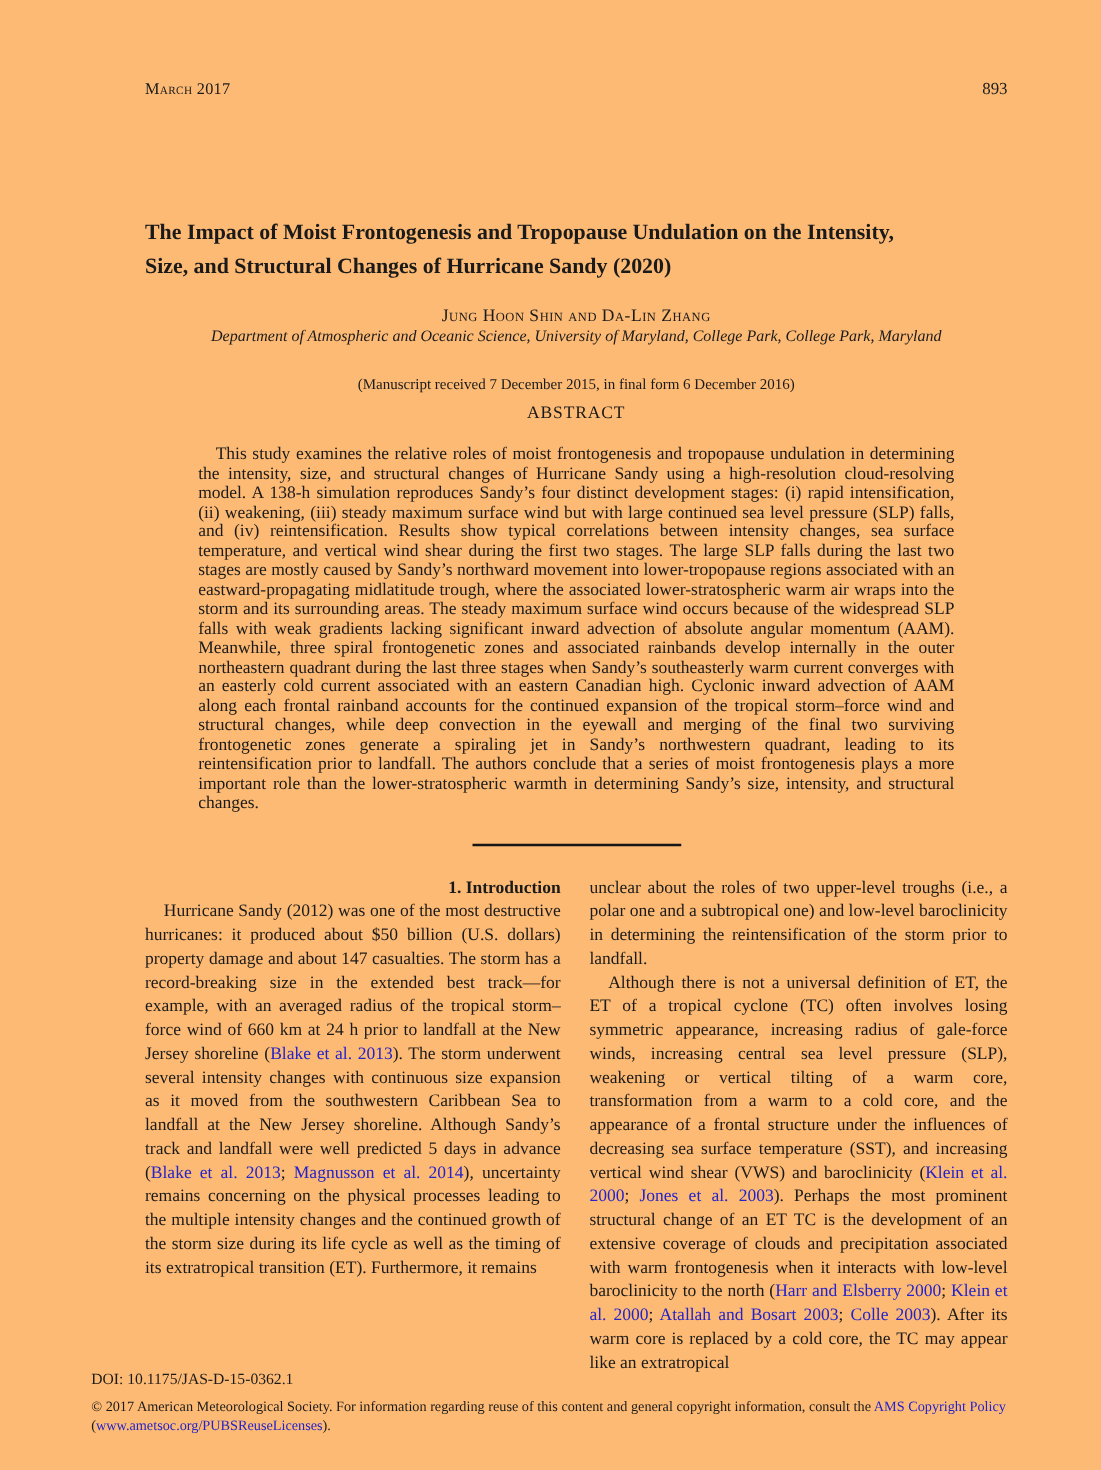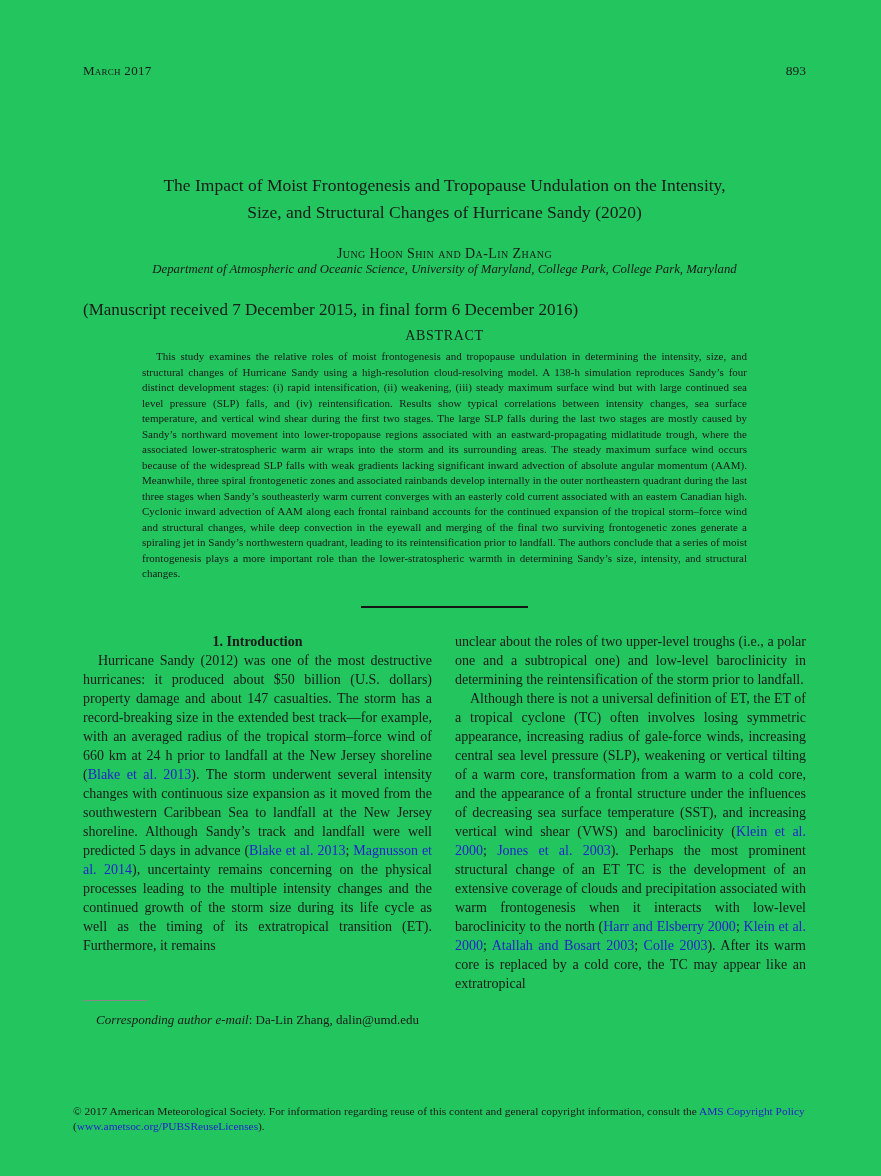--- a/index.html
+++ b/index.html
@@ -1,40 +1,40 @@
 <!DOCTYPE html>
 <html style="--link: #2323cc; --ink: #1a1a1a;"><head>
 <meta charset="utf-8">
 <style>
   html,body { margin:0; padding:0; background:#ffffff; }
   :root { --link:#2323cc; --ink:#1a1a1a; }
   .page {
-    position:relative; width:881px; height:1176px; background:#22c55e;
+    position:relative; width:881px; height:1176px; background:#fdba74;
     font-family:"Liberation Serif", serif; color:var(--ink);
-    box-sizing:border-box; padding:63px 75px 0 83px; overflow:hidden;
+    box-sizing:border-box; padding:63px 75px 0 116px; overflow:hidden;
   }
   
   .running-header { position:relative; height:17px; font-size:13px; }
   .rh-left { position:absolute; left:0; top:0; font-variant:small-caps; letter-spacing:0.02em; }
   .rh-center { position:absolute; left:0; right:0; top:1px; text-align:center; font-size:12.5px; letter-spacing:0.30em; word-spacing:0.55em; }
   .rh-right { position:absolute; right:0; top:0; font-size:13.5px; }
   
-  .article-title { margin-top:92px; text-align:center; font-weight:normal; font-size:17.5px; line-height:27px; }
+  .article-title { margin-top:92px; text-align:left; font-weight:bold; font-size:17.5px; line-height:27px; }
   .authors { margin-top:20px; text-align:center; font-variant:small-caps; font-size:14px; letter-spacing:0.03em; }
   .affiliation { text-align:center; font-style:italic; font-size:12.8px; }
-  .manuscript { margin-top:23px; text-align:left; font-size:17px; }
+  .manuscript { margin-top:23px; text-align:center; font-size:12px; }
   .abstract-heading { margin-top:8px; text-align:center; font-size:14px; letter-spacing:0.05em; }
-  .abstract { margin:5px auto 0; width:605px; font-size:11px; line-height:15.5px; text-align:justify; text-indent:14px; }
+  .abstract { margin:17px auto 0; width:605px; font-size:14px; line-height:15.5px; text-align:justify; text-indent:14px; }
   .rule { width:167px; height:2px; background:#151515; margin:24px auto 0; }
   
   .body-cols { display:flex; gap:23px; margin-top:24px; height:396px; }
   .col { text-align:justify; font-size:14px; line-height:19px; }
   .col-left { width:349px; display:flex; flex-direction:column; }
   .col-right { width:351px;font-family:Liberation Serif, serif; }
-  .section-heading { font-weight:bold; font-size:14px; margin:0 0 10px 0; text-align:center; }
+  .section-heading { font-weight:bold; font-size:14px; margin:0 0 10px 0; text-align:right; }
   .body-cols p { margin:0; }
   .indent { text-indent:15px; }
   .link { color:var(--link); }
   
   .footnote-block { margin-top:auto; }
   .footnote-rule { width:64px; height:1px; background:#8a8a8a; margin:0 0 10px 0; }
   .footnote { font-size:13px; line-height:17px; text-align:left; text-indent:13px; }
   
   .footer { position:absolute; left:73px; right:58px; top:1096px; text-align:left; }
   .doi { font-size:12.5px; }
@@ -64,28 +64,25 @@
   <div class="abstract-heading">ABSTRACT</div>
 
   <div class="abstract">This study examines the relative roles of moist frontogenesis and tropopause undulation in determining the intensity, size, and structural changes of Hurricane Sandy using a high-resolution cloud-resolving model. A 138-h simulation reproduces Sandy’s four distinct development stages: (i) rapid intensification, (ii) weakening, (iii) steady maximum surface wind but with large continued sea level pressure (SLP) falls, and (iv) reintensification. Results show typical correlations between intensity changes, sea surface temperature, and vertical wind shear during the first two stages. The large SLP falls during the last two stages are mostly caused by Sandy’s northward movement into lower-tropopause regions associated with an eastward-propagating midlatitude trough, where the associated lower-stratospheric warm air wraps into the storm and its surrounding areas. The steady maximum surface wind occurs because of the widespread SLP falls with weak gradients lacking significant inward advection of absolute angular momentum (AAM). Meanwhile, three spiral frontogenetic zones and associated rainbands develop internally in the outer northeastern quadrant during the last three stages when Sandy’s southeasterly warm current converges with an easterly cold current associated with an eastern Canadian high. Cyclonic inward advection of AAM along each frontal rainband accounts for the continued expansion of the tropical storm–force wind and structural changes, while deep convection in the eyewall and merging of the final two surviving frontogenetic zones generate a spiraling jet in Sandy’s northwestern quadrant, leading to its reintensification prior to landfall. The authors conclude that a series of moist frontogenesis plays a more important role than the lower-stratospheric warmth in determining Sandy’s size, intensity, and structural changes.</div>
 
   <div class="rule"></div>
 
   <div class="body-cols">
     <div class="col col-left">
       <p class="section-heading">1.  Introduction</p>
       <p class="indent"><span>Hurricane Sandy (2012) was one of the most destructive hurricanes: it produced about $50 billion (U.S. dollars) property damage and about 147 casualties. The storm has a record-breaking size in the extended best track—for example, with an averaged radius of the tropical storm–force wind of 660 km at 24 h prior to landfall at the New Jersey shoreline (</span><span class="link">Blake et al. 2013</span><span>). The storm underwent several intensity changes with continuous size expansion as it moved from the southwestern Caribbean Sea to landfall at the New Jersey shoreline. Although Sandy’s track and landfall were well predicted 5 days in advance (</span><span class="link">Blake et al. 2013</span><span>; </span><span class="link">Magnusson et al. 2014</span><span>), uncertainty remains concerning on the physical processes leading to the multiple intensity changes and the continued growth of the storm size during its life cycle as well as the timing of its extratropical transition (ET). Furthermore, it remains</span></p>
-      <div class="footnote-block">
-        <div class="footnote-rule"></div>
-        <p class="footnote"><span style="font-style: italic;">Corresponding author e-mail</span><span>: Da-Lin Zhang, dalin@umd.edu</span></p>
-      </div>
     </div>
     <div class="col col-right">
       <p>unclear about the roles of two upper-level troughs (i.e., a polar one and a subtropical one) and low-level baroclinicity in determining the reintensification of the storm prior to landfall.</p>
       <p class="indent"><span>Although there is not a universal definition of ET, the ET of a tropical cyclone (TC) often involves losing symmetric appearance, increasing radius of gale-force winds, increasing central sea level pressure (SLP), weakening or vertical tilting of a warm core, transformation from a warm to a cold core, and the appearance of a frontal structure under the influences of decreasing sea surface temperature (SST), and increasing vertical wind shear (VWS) and baroclinicity (</span><span class="link">Klein et al. 2000</span><span>; </span><span class="link">Jones et al. 2003</span><span>). Perhaps the most prominent structural change of an ET TC is the development of an extensive coverage of clouds and precipitation associated with warm frontogenesis when it interacts with low-level baroclinicity to the north (</span><span class="link">Harr and Elsberry 2000</span><span>; </span><span class="link">Klein et al. 2000</span><span>; </span><span class="link">Atallah and Bosart 2003</span><span>; </span><span class="link">Colle 2003</span><span>). After its warm core is replaced by a cold core, the TC may appear like an extratropical</span></p>
     </div>
   </div>
 
   <div class="footer">
+    <div class="doi">DOI: 10.1175/JAS-D-15-0362.1</div>
     <div class="copyright"><span>© 2017 American Meteorological Society. For information regarding reuse of this content and general copyright information, consult the </span><span class="link">AMS Copyright Policy</span><span> (</span><span class="link">www.ametsoc.org/PUBSReuseLicenses</span><span>).</span></div>
   </div>
 
 </div>
 
 </body></html>

